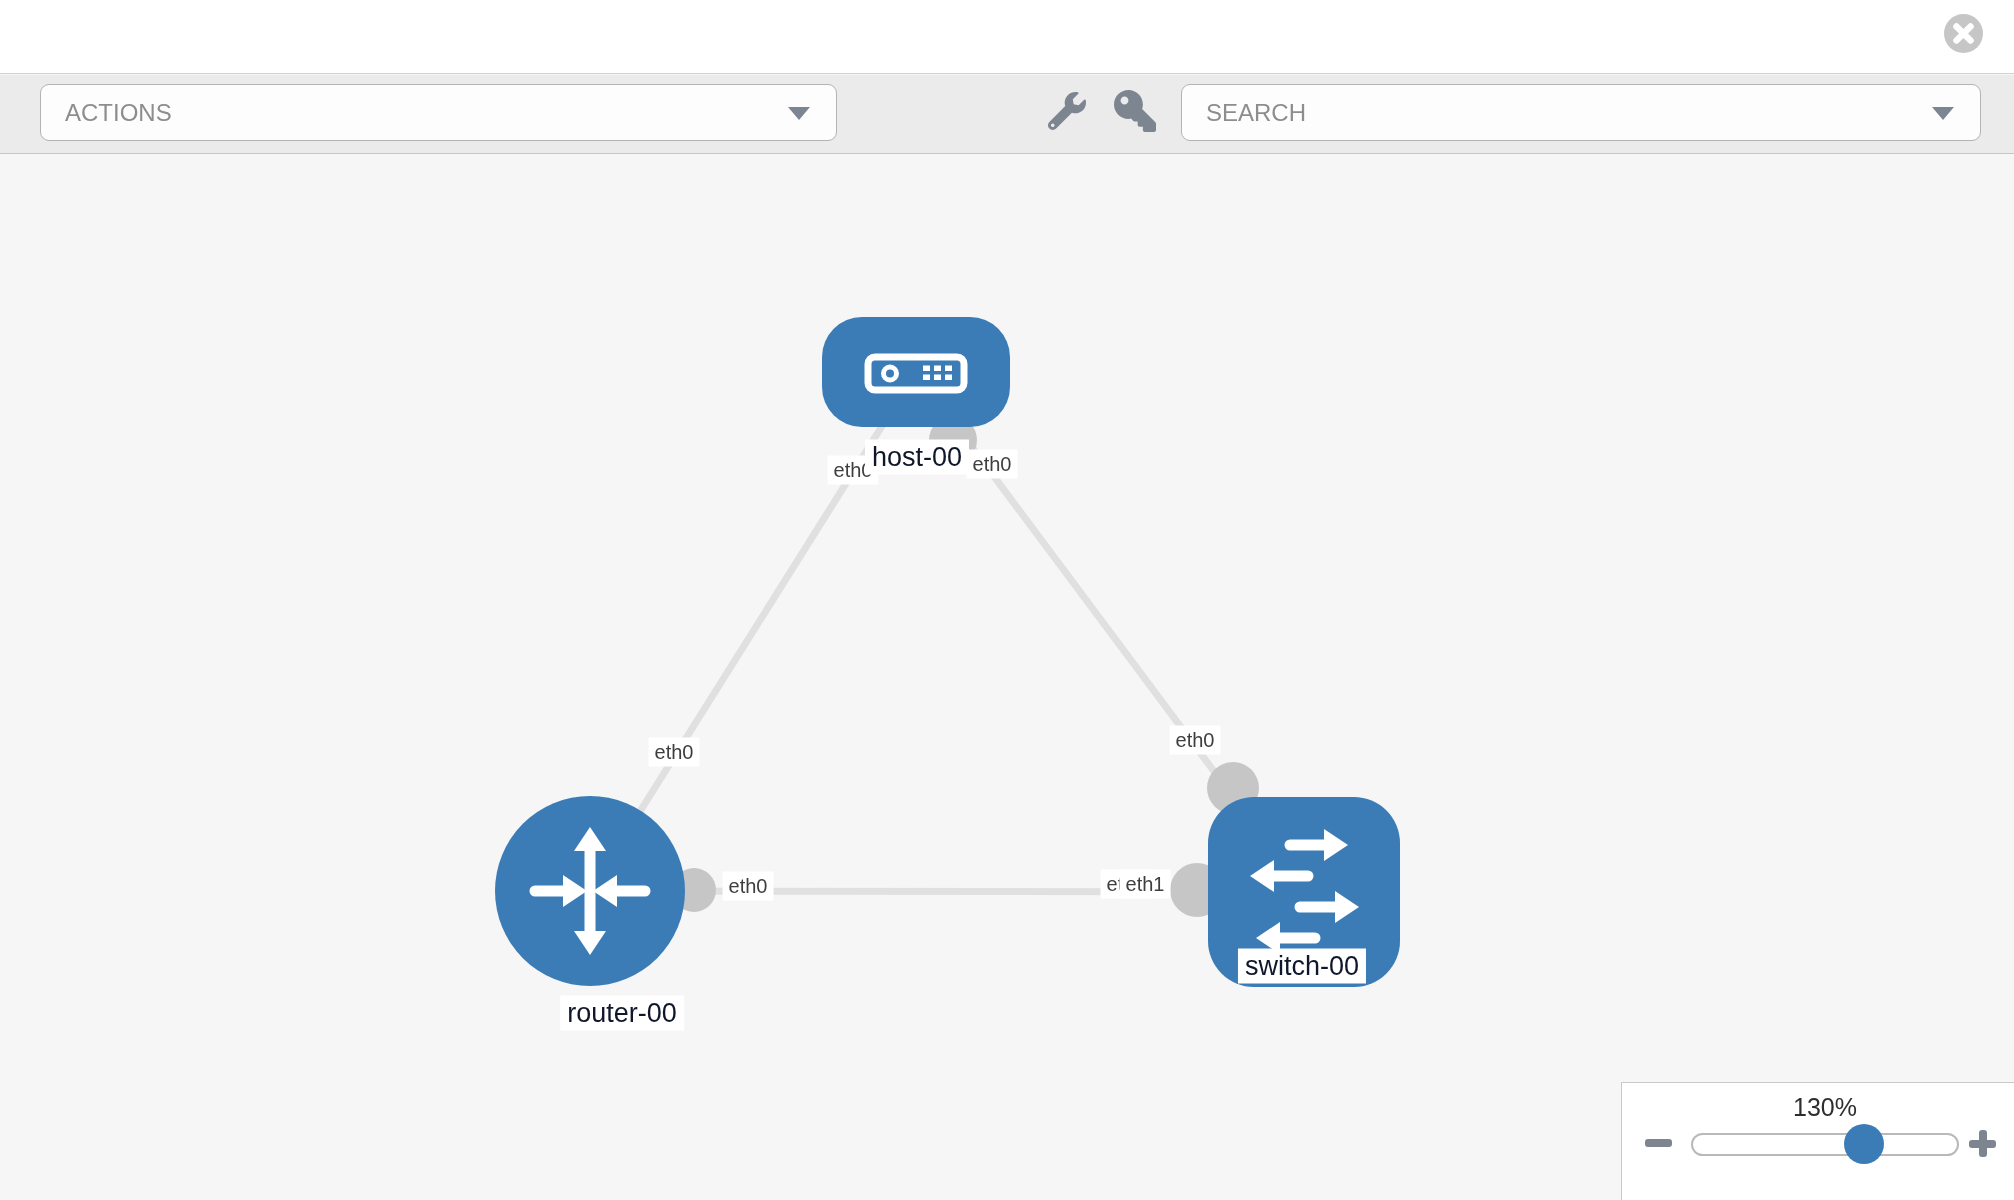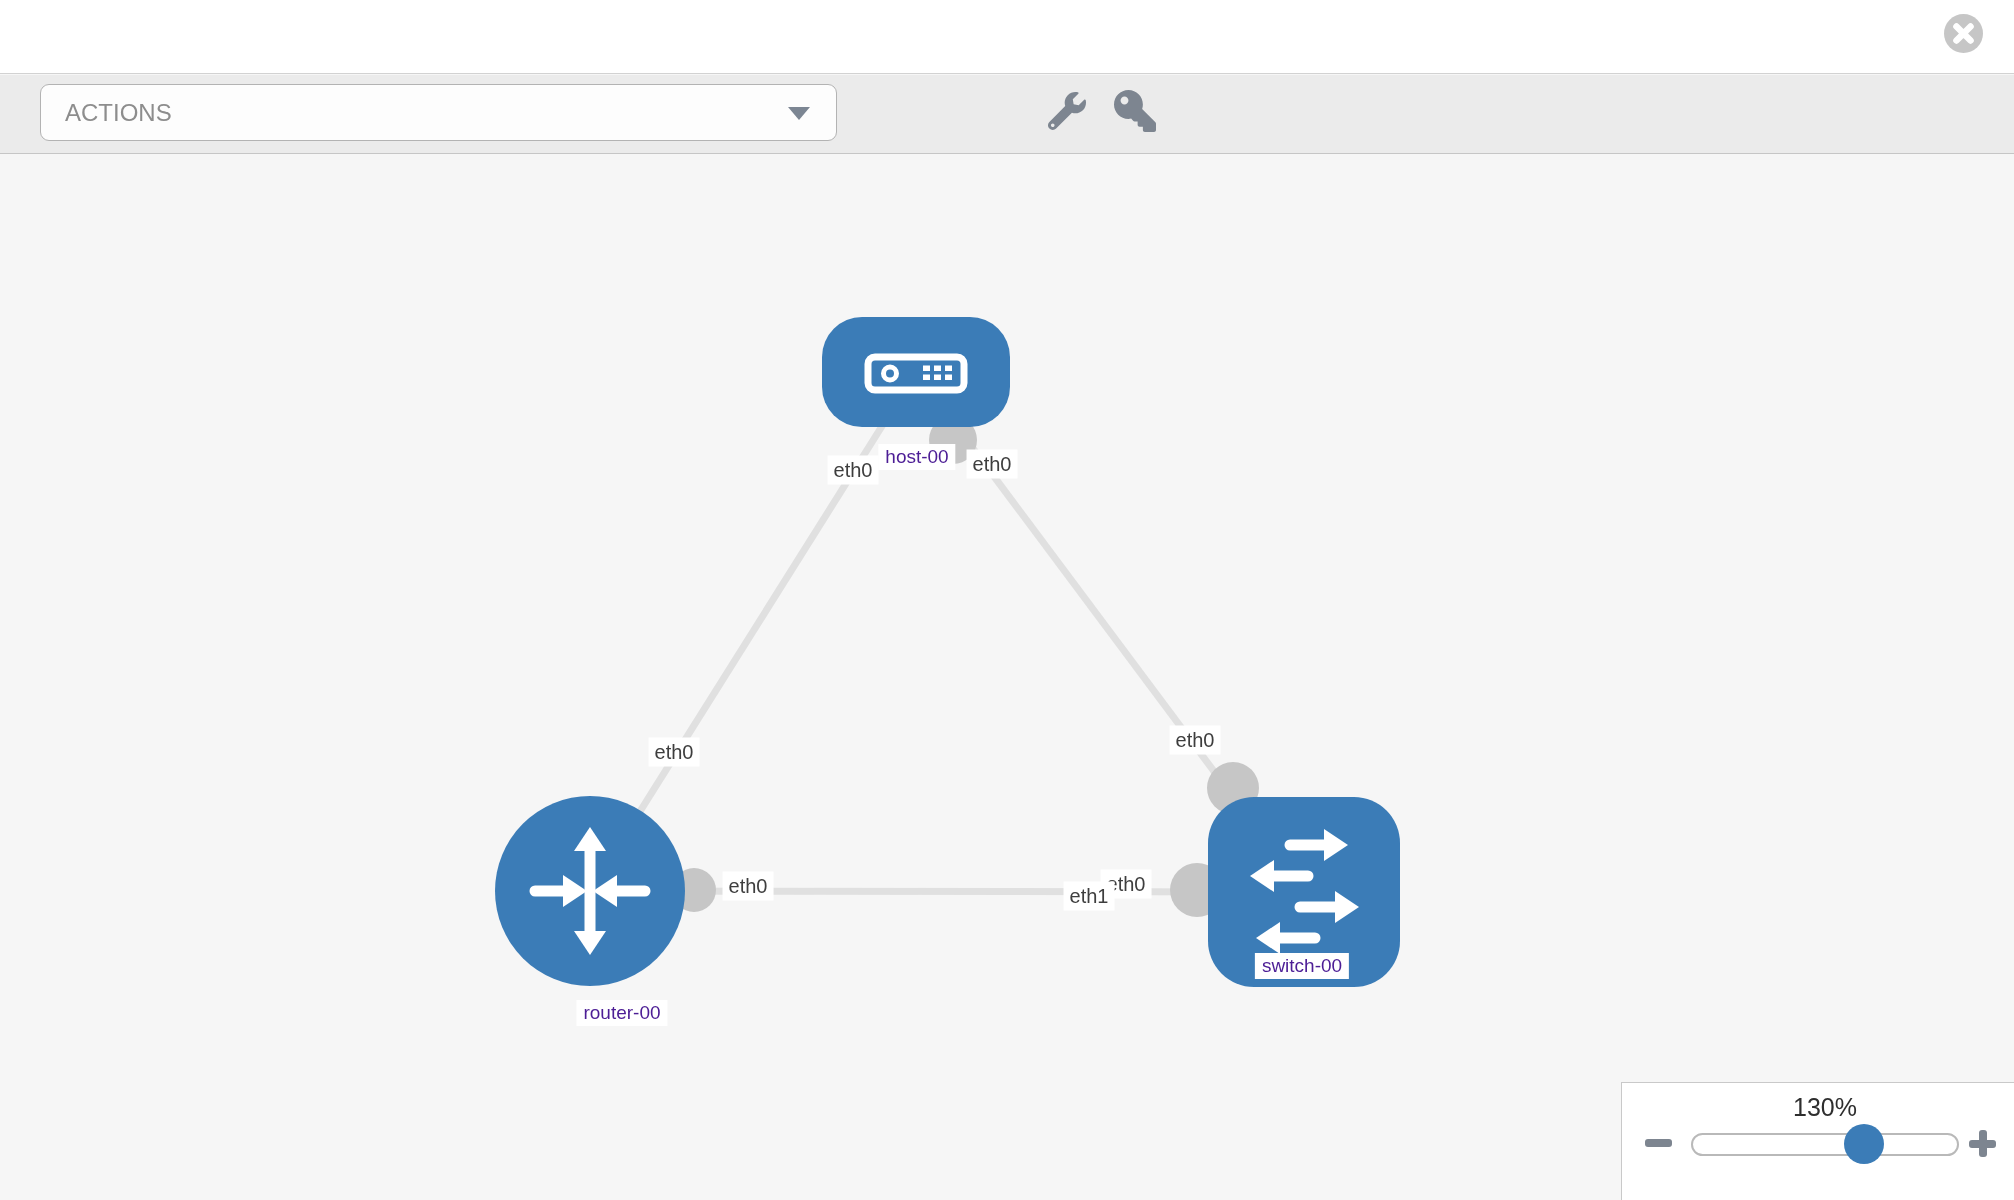--- a/index.html
+++ b/index.html
@@ -31,21 +31,21 @@
   .tool-btn.key    { left:1112px; }
 
   
   .canvas { position:absolute; top:155px; left:0; width:2014px; height:1045px;
     background:#f6f6f6; z-index:1; }
   .canvas svg.links-layer { position:absolute; top:0; left:0; }
   .node { position:absolute; display:flex; align-items:center; justify-content:center;
     z-index:3; cursor:pointer; }
   .label { position:absolute; transform:translate(-50%,-50%); background:#ffffff;
     white-space:nowrap; z-index:4; }
-  .label.node-kind { font-size:19px; color:#4c1d95; padding:2px 7px;text-align:center; }
+  .label.node-kind { font-size:27px; color:#0f172a; padding:2px 7px;text-align:center; }
   .label.port-kind { font-size:20px; color:#3e3e3e; padding:3px 6px; }
 
   
   .zoom-panel { position:absolute; left:1621px; top:1082px; width:400px; height:125px;
     background:#ffffff; border:1px solid #c9c9c9; z-index:20; }
   .zoom-level { position:absolute; top:10px; left:0; width:406px; text-align:center;
     font-size:25px; color:#2e2e2e; }
   .zoom-btn { position:absolute; top:40px; width:40px; height:40px; background:none;
     border:none; cursor:pointer; display:flex; align-items:center; justify-content:center; }
   .zoom-minus { left:16px; }
@@ -86,20 +86,24 @@
   </button>
 
   <button class="tool-btn key">
     <svg width="42" height="42" viewBox="0 0 512 512">
       <g transform="scale(-1,1) translate(-512,0)">
         <path fill="#7d8590" d="M512 176.001C512 273.203 433.202 352 336 352c-11.22 0-22.19-1.062-32.827-3.069l-24.012 27.014A23.999 23.999 0 0 1 261.223 384H224v40c0 13.255-10.745 24-24 24h-40v40c0 13.255-10.745 24-24 24H24c-13.255 0-24-10.745-24-24v-78.059c0-6.365 2.529-12.47 7.029-16.971l161.802-161.802C163.108 213.814 160 195.271 160 176 160 78.798 238.797.001 335.999 0 433.488-.001 512 78.511 512 176.001zM336 128c0 26.51 21.49 48 48 48s48-21.49 48-48-21.49-48-48-48-48 21.49-48 48z"></path>
       </g>
     </svg>
   </button>
 
+  <div class="select-box select-search">
+    <span>SEARCH</span>
+    <span class="caret"></span>
+  </div>
 </div>
 
 <div class="canvas" id="canvas">
     <svg class="links-layer" width="2014" height="1045" viewBox="0 155 2014 1045">
       <line x1="916" y1="372" x2="590" y2="891" stroke="#e0e0e0" stroke-width="7"></line>
       <line x1="916" y1="372" x2="1304" y2="892" stroke="#e0e0e0" stroke-width="7"></line>
       <line x1="590" y1="891" x2="1304" y2="892" stroke="#e0e0e0" stroke-width="7"></line>
       <circle cx="953" cy="440" r="24" fill="#c6c6c6"></circle>
       <circle cx="694" cy="890" r="22" fill="#c6c6c6"></circle>
       <circle cx="1233" cy="788" r="26" fill="#c6c6c6"></circle>
@@ -140,21 +144,21 @@
         <line x1="107" y1="141" x2="72" y2="141" fill="none" stroke="#fff" stroke-width="11" stroke-linecap="round"></line>
         <path d="M48 141 L72 125 L72 157 Z" fill="#fff"></path>
       </svg>
     </div>
     <div class="label port-kind" style="left: 853px; top: 315px;">eth0</div>
     <div class="label port-kind" style="left: 992px; top: 309px;">eth0</div>
     <div class="label port-kind" style="left: 674px; top: 597px;">eth0</div>
     <div class="label port-kind" style="left: 748px; top: 731px;">eth0</div>
     <div class="label port-kind" style="left: 1195px; top: 585px;">eth0</div>
     <div class="label port-kind" style="left: 1126px; top: 729px;">eth0</div>
-    <div class="label port-kind" style="left: 1089px; top: 729px; margin-top: 12px;">eth1</div>
+    <div class="label port-kind" style="left: 1145px; top: 729px;">eth1</div>
     <div class="label node-kind" style="left: 917px; top: 302px;">host-00</div>
     <div class="label node-kind" style="left: 622px; top: 858px;">router-00</div>
     <div class="label node-kind" style="left: 1302px; top: 811px;">switch-00</div>
   </div>
 
 <div class="zoom-panel">
   <div class="zoom-level">130%</div>
   <button class="zoom-btn zoom-minus">
     <span class="hbar"></span>
   </button>

